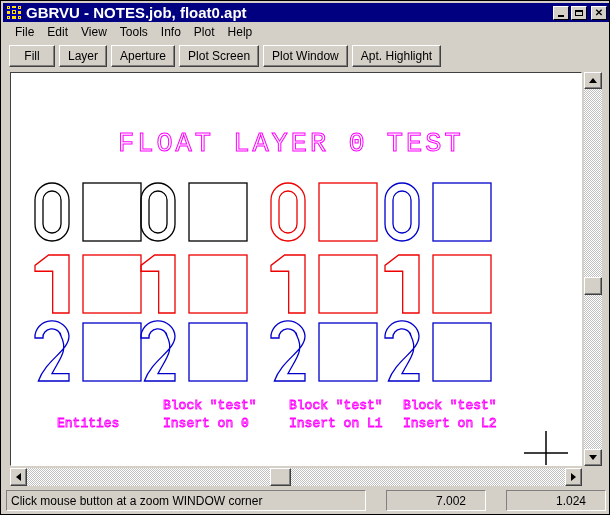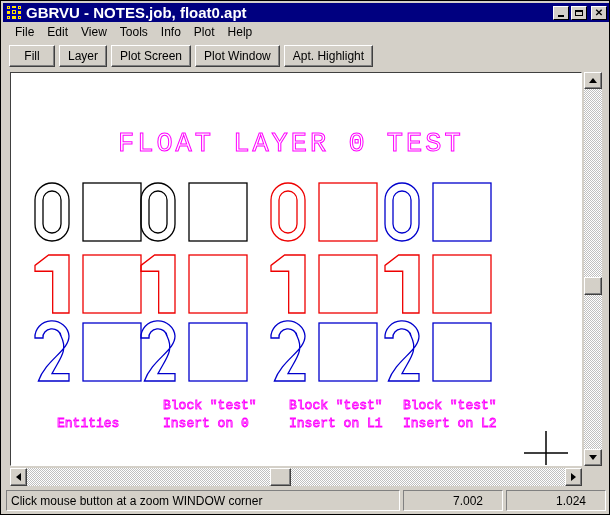--- a/index.html
+++ b/index.html
@@ -212,21 +212,21 @@
     background: #d4d0c8;
   }
 
   
   .statusbar {
     position: absolute;
     left: 5px; top: 489px;
     width: 600px; height: 21px;
     display: flex;
     align-items: stretch;
-    gap: 3px;
+    gap: 20px;
     box-sizing: border-box;
   }
   .status-panel {
     background: #d4d0c8;
     border-top: 1px solid #808080;
     border-left: 1px solid #808080;
     border-right: 1px solid #ffffff;
     border-bottom: 1px solid #ffffff;
     box-sizing: border-box;
     font-size: 12px;
@@ -294,20 +294,21 @@
     <div class="menu-item">View</div>
     <div class="menu-item">Tools</div>
     <div class="menu-item">Info</div>
     <div class="menu-item">Plot</div>
     <div class="menu-item">Help</div>
   </div>
 
   <div class="toolbar">
     <div class="tool-btn w-fill">Fill</div>
     <div class="tool-btn w-layer">Layer</div>
+    <div class="tool-btn">Aperture</div>
     <div class="tool-btn">Plot Screen</div>
     <div class="tool-btn">Plot Window</div>
     <div class="tool-btn">Apt. Highlight</div>
   </div>
 
   <div class="canvas-frame">
     <svg class="drawing" width="572" height="394" viewBox="0 0 572 394">
 
       <text id="cv-title" x="107" y="78" font-family="'Liberation Mono', monospace" font-size="27" letter-spacing="3" fill="none" stroke="#ff00ff" stroke-width="1">FLOAT  LAYER  0  TEST</text>
 

